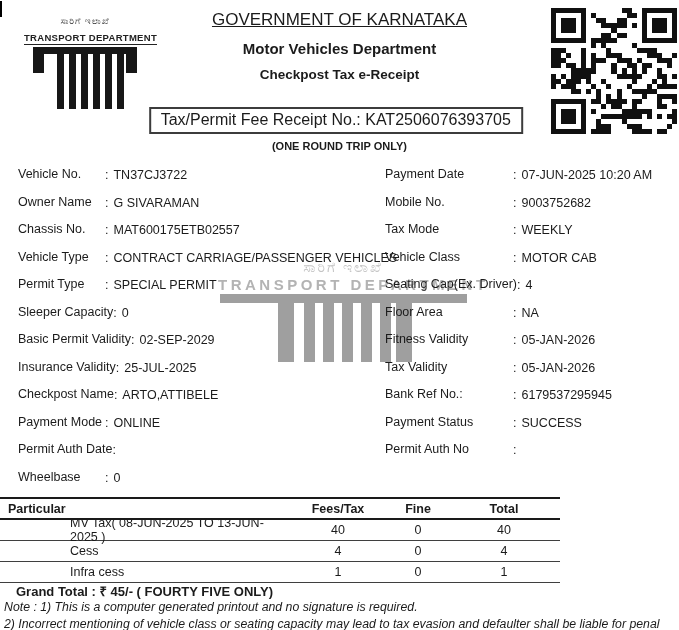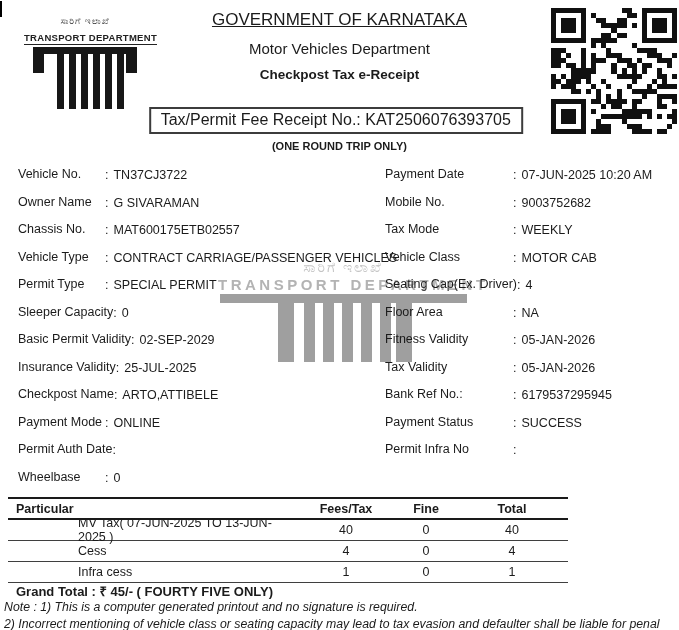--- a/index.html
+++ b/index.html
@@ -16,21 +16,21 @@
   .emblem-sm{width:104px;height:62px;}
   .emblem .e-bar{position:absolute;top:0;left:0;right:0;background:#171717;}
   .emblem-sm .e-bar{height:7px;}
   .emblem .e-v{position:absolute;top:0;background:#171717;}
   .emblem-sm .leg{width:11px;height:26px;}
   .emblem-sm .tooth{width:7px;height:62px;}
 
   
   .t-gov{position:absolute;top:10px;left:0;right:0;text-align:center;font-size:17px;font-weight:normal;
          text-decoration:underline;z-index:2;}
-  .t-dept{position:absolute;top:40px;left:0;right:0;text-align:center;font-size:15px;font-weight:normal;z-index:2;}
+  .t-dept{position:absolute;top:40px;left:0;right:0;text-align:center;font-size:15px;font-weight:bold;z-index:2;}
   .t-doc{position:absolute;top:67px;left:0;right:0;text-align:center;font-size:13.5px;font-weight:bold;z-index:2;}
   .receipt-box{position:absolute;top:107px;left:50%;transform:translateX(-51%);border:2px solid #3c3c3c;
          font-size:16px;font-weight:normal;padding:2px 10px 3px;white-space:nowrap;background:#fff;z-index:2;}
   .trip-note{position:absolute;top:140px;left:0;right:0;text-align:center;font-size:11px;font-weight:bold;z-index:2;}
 
   
   .qr-wrap{position:absolute;left:551px;top:8px;width:126px;height:126px;background:#fff;z-index:2;}
 
   
   .watermark{position:absolute;left:218px;top:259px;width:250px;text-align:center;z-index:0;}
@@ -48,21 +48,21 @@
   .cell{display:flex;align-items:flex-start;padding-top:1px;white-space:nowrap;overflow:visible;margin-left:10px;}
   .cell.l{padding-left:8px;}
   .cell.r{padding-left:36px;}
   .cell .lbl{white-space:normal;line-height:13.5px;}
   .cell.l .lbl{min-width:87px;}
   .cell.r .lbl{min-width:128px;}
   .cell .colon{margin-right:5px;}
   .cell .val{white-space:nowrap;}
 
   
-  .tax-table{position:absolute;left:0;top:497px;width:560px;font-size:12.5px;z-index:1;background:transparent;padding-left:8px;}
+  .tax-table{position:absolute;left:0;top:497px;width:560px;font-size:12.5px;z-index:1;background:transparent;}
   .tr{display:flex;align-items:center;border-bottom:1px solid #3f3f3f;height:20px;}
   .tr.head{border-top:2px solid #1a1a1a;border-bottom:2px solid #1a1a1a;font-weight:bold;height:19px;}
   .c-part{flex:1;padding-left:8px;}
   .tr:not(.head) .c-part{padding-left:70px;}
   .c-fees{width:100px;text-align:center;}
   .c-fine{width:60px;text-align:center;}
   .c-total{width:112px;text-align:center;}
 
   .grand{position:absolute;left:4px;top:582px;font-size:13px;font-weight:bold;z-index:1;margin-left:12px;}
   .notes{position:absolute;left:4px;top:599px;font-size:12.3px;font-style:italic;line-height:16.5px;z-index:1;}
@@ -519,42 +519,42 @@
         <span class="colon">:</span>
         <span class="val">SUCCESS</span>
       </div>
 
     <div class="cell l">
         <span class="lbl">Permit Auth Date</span>
         <span class="colon">:</span>
         <span class="val"></span>
       </div>
     <div class="cell r">
-        <span class="lbl">Permit Infra No</span>
+        <span class="lbl">Permit Auth No</span>
         <span class="colon">:</span>
         <span class="val"></span>
       </div>
 
     <div class="cell l">
         <span class="lbl">Wheelbase</span>
         <span class="colon">:</span>
         <span class="val">0</span>
       </div>
     <div class="cell r"></div>
   </div>
 
   <div class="tax-table">
     <div class="tr head">
       <div class="c-part">Particular</div>
       <div class="c-fees">Fees/Tax</div>
       <div class="c-fine">Fine</div>
       <div class="c-total">Total</div>
     </div>
     <div class="tr">
-      <div class="c-part">MV Tax( 07-JUN-2025 TO 13-JUN-2025 )</div>
+      <div class="c-part">MV Tax( 08-JUN-2025 TO 13-JUN-2025 )</div>
       <div class="c-fees">40</div>
       <div class="c-fine">0</div>
       <div class="c-total">40</div>
     </div>
     <div class="tr">
       <div class="c-part">Cess</div>
       <div class="c-fees">4</div>
       <div class="c-fine">0</div>
       <div class="c-total">4</div>
     </div>

